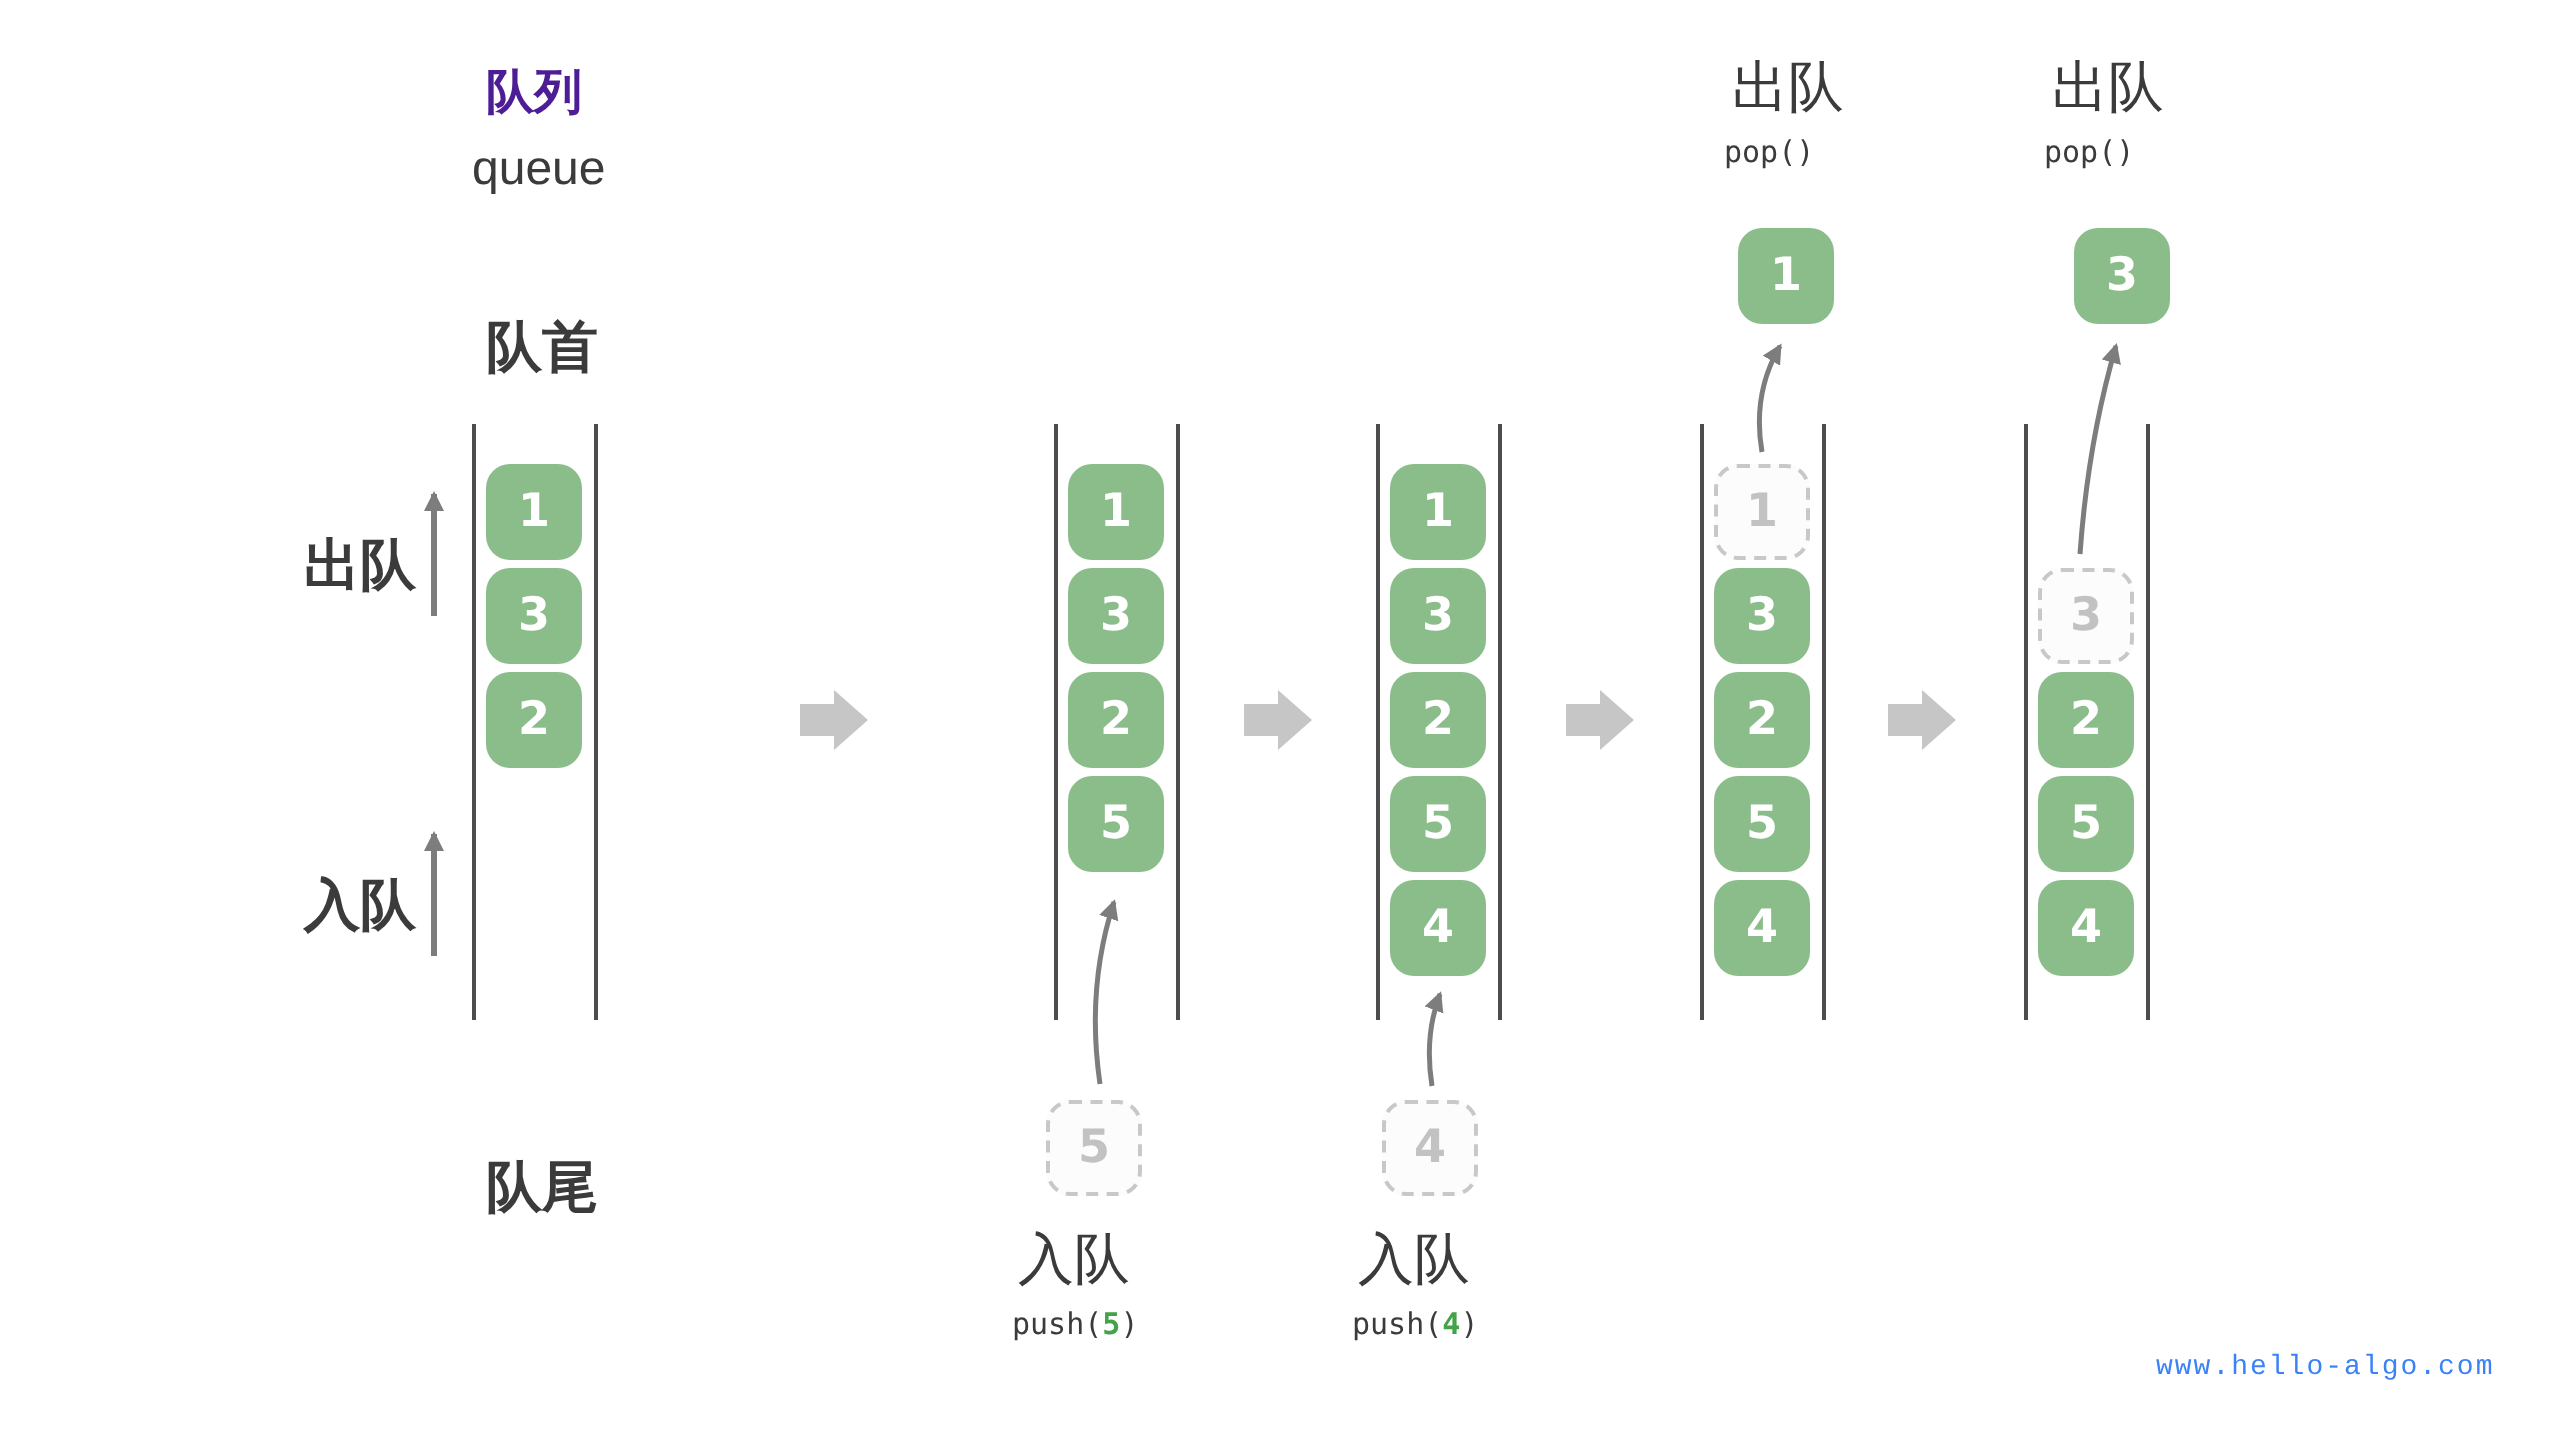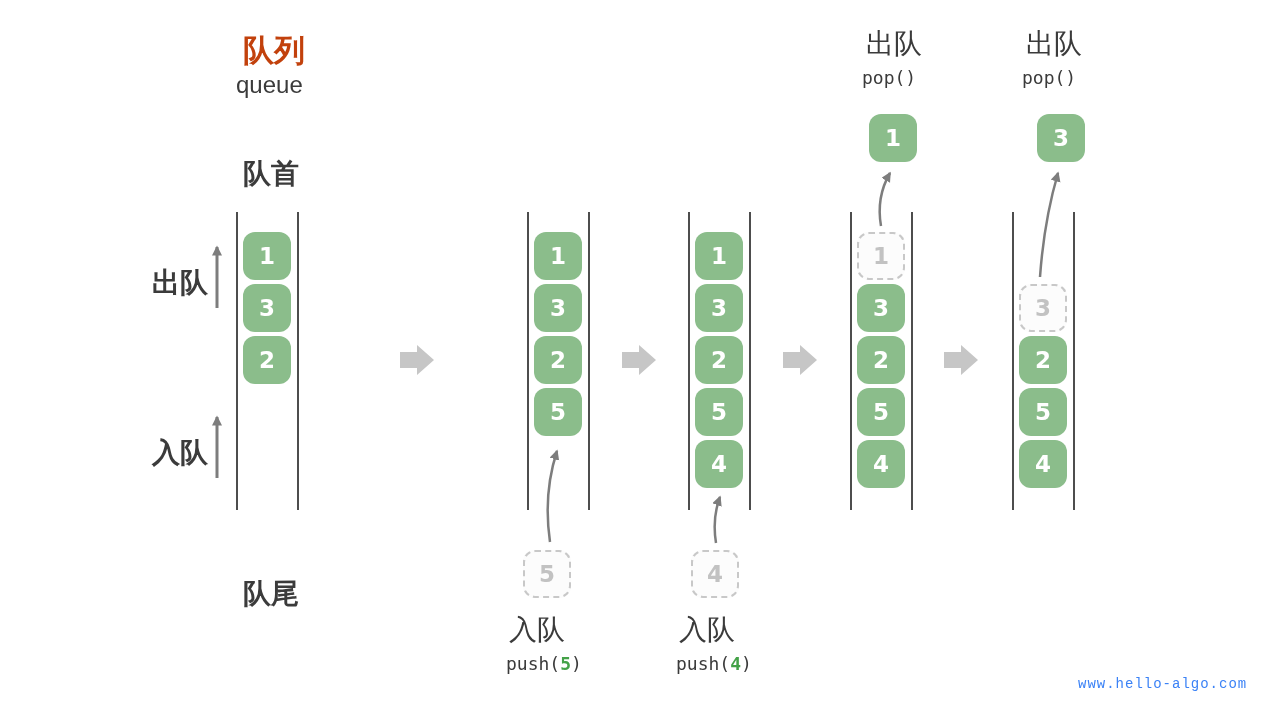--- a/index.html
+++ b/index.html
@@ -3,23 +3,23 @@
 <meta charset="utf-8">
 <style>
   html,body { margin:0; padding:0; background:#ffffff; }
   #canvas {
     position:relative; width:1280px; height:720px; background:#ffffff;
     font-family:"Liberation Sans","DejaVu Sans",sans-serif; overflow:hidden;
   }
   .abs { position:absolute; }
   .zh { color:#3b3b3b; font-size:28px; }
   .zh.bold { font-weight:bold; }
-  .title-zh { color:#c2410c; font-size:31px; font-weight:bold; }
+  .title-zh { color:#4c1d95; font-size:24px; font-weight:bold; }
   .title-en { color:#3b3b3b; font-size:24px; }
-  .code { font-family:"DejaVu Sans Mono","Liberation Mono",monospace; font-size:18px; color:#3b3b3b; }
+  .code { font-family:"DejaVu Sans Mono","Liberation Mono",monospace; font-size:15px; color:#3b3b3b; }
   .code .arg { color:#44a248; font-weight:bold; }
   .op-label { line-height:1.0; }
   .op-label .zh { display:block; margin-bottom:11px; }
   .box {
     position:absolute; width:48px; height:48px; border-radius:12px;
     display:flex; align-items:center; justify-content:center;
     font-family:"DejaVu Sans","Liberation Sans",sans-serif;
     font-weight:bold; font-size:23px; box-sizing:border-box;
   }
   .box.solid { background:#8bbd8b; color:#ffffff; }

